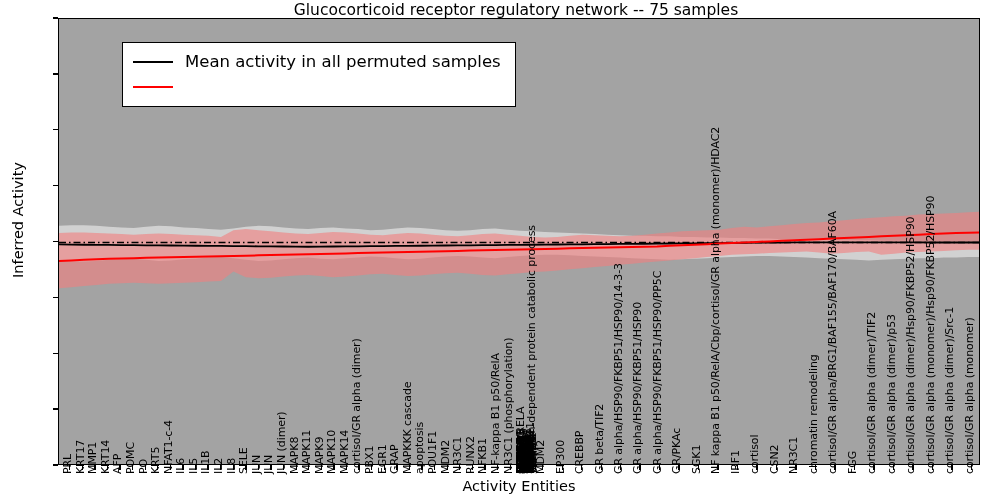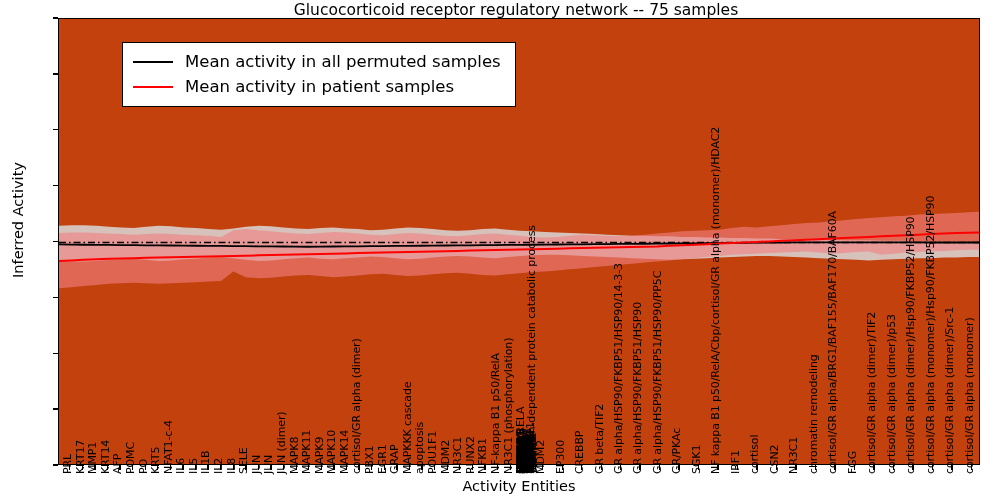--- a/index.html
+++ b/index.html
@@ -19,21 +19,21 @@
   }
 
   
   #axes{
     position:absolute;
     left:58px;top:18px;
     width:922px;height:447px;
     border:1.3px solid #000;
     box-sizing:border-box;
     overflow:hidden;
-    background:#c2410c;
+    background:#a3a3a3;
   }
   #plotsvg{position:absolute;left:0;top:0;}
   .ytickmark{
     position:absolute;width:5px;height:1.3px;background:#000;
     left:53px;
   }
   #ylabel{
     position:absolute;
     left:-192px;top:212px;
     width:420px;text-align:center;
@@ -112,21 +112,20 @@
         </g>
     </svg>
 
     <div id="legend">
       <div class="legrow">
         <span class="legline"></span>
         <span class="legtext">Mean activity in all permuted samples</span>
       </div>
       <div class="legrow">
         <span class="legline red"></span>
-        <span class="legtext">Mean activity in patient samples</span>
       </div>
     </div>
   </div>
 
   <div id="xticks">
       <div class="xtickmark" style="left: 69.064px;"></div>
       <div class="xtickmark" style="left: 81.6481px;"></div>
       <div class="xtickmark" style="left: 94.2321px;"></div>
       <div class="xtickmark" style="left: 106.816px;"></div>
       <div class="xtickmark" style="left: 119.4px;"></div>

